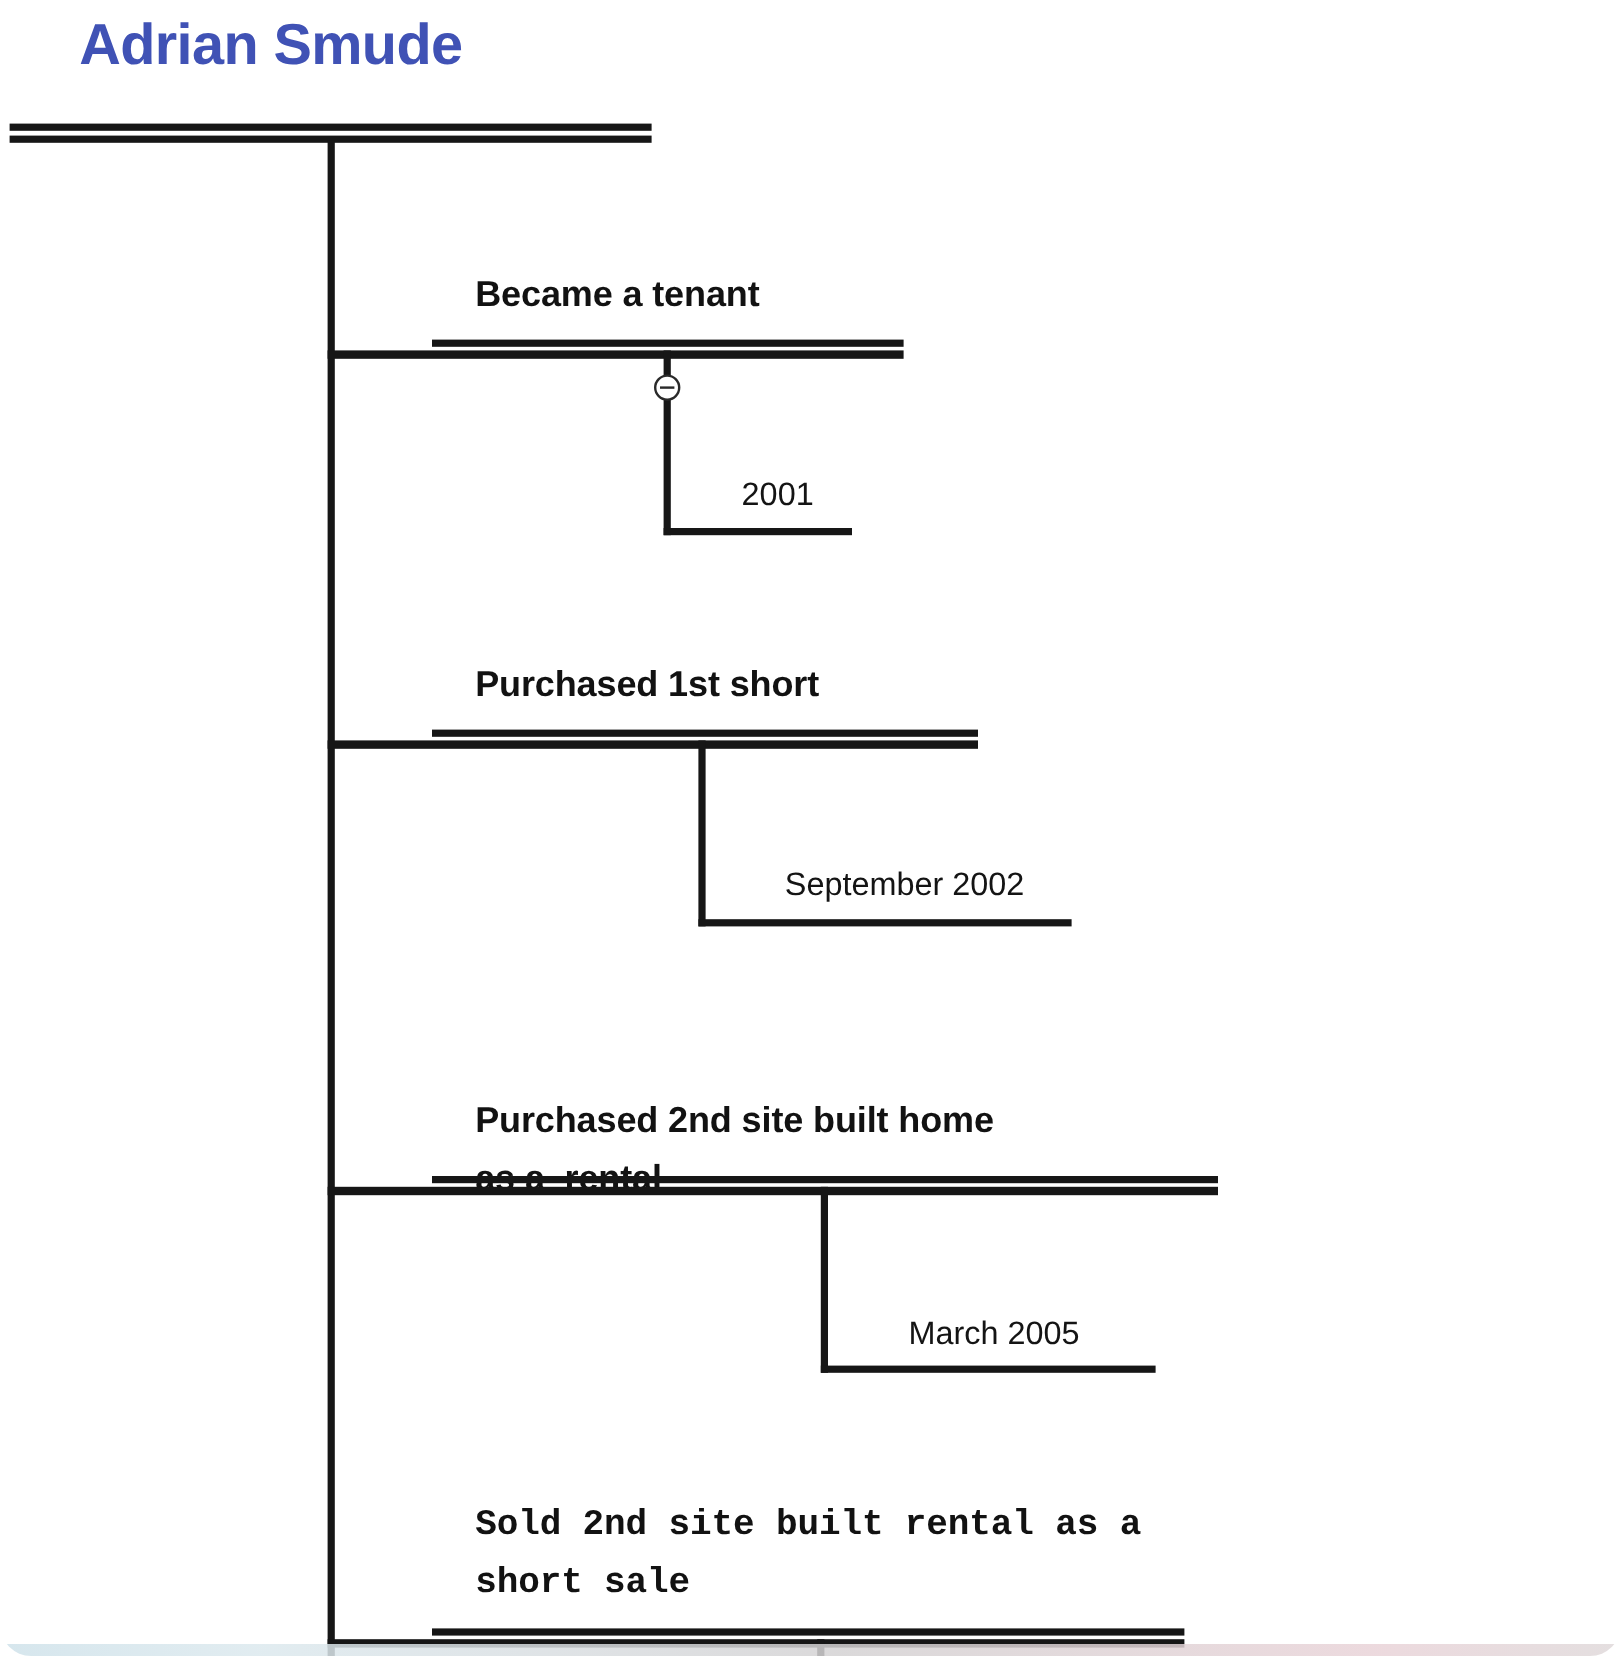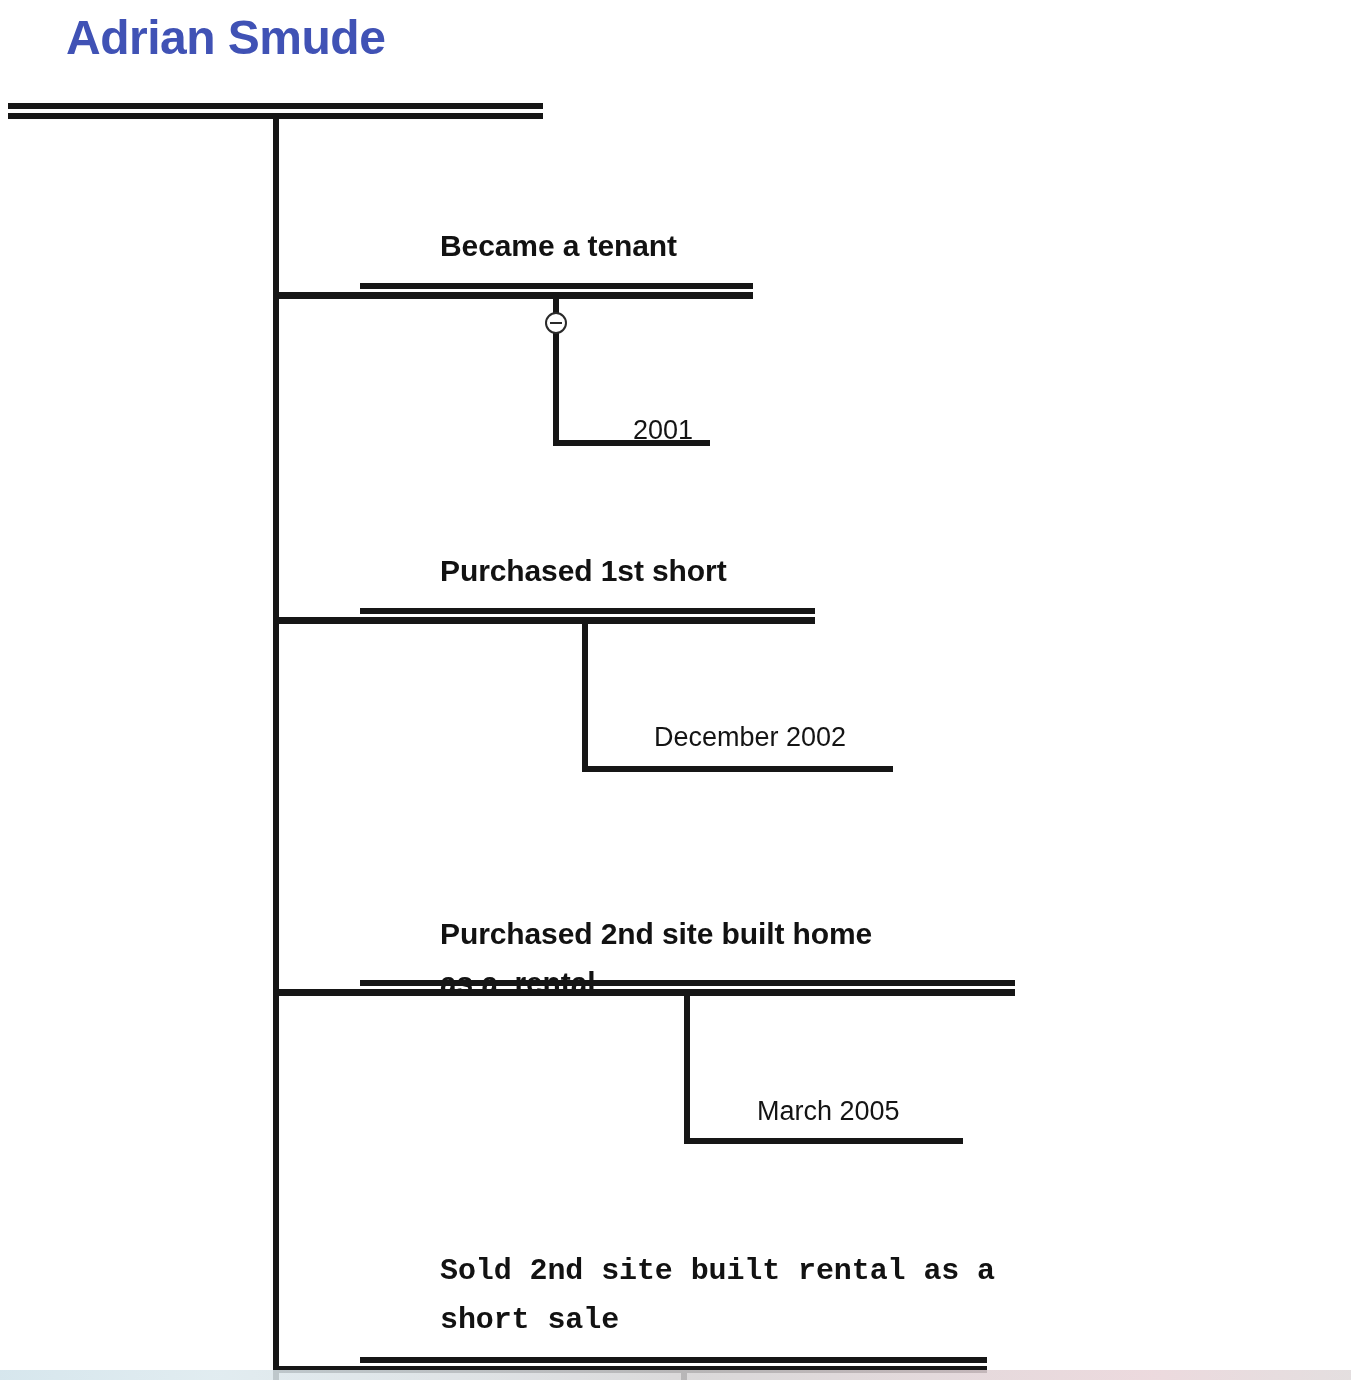--- a/index.html
+++ b/index.html
@@ -11,20 +11,21 @@
   body {
     font-family: "Liberation Sans", "DejaVu Sans", sans-serif;
   }
 
   #canvas {
     position: relative;
     width: 1351px;
     height: 1380px;
     background: #ffffff;
     overflow: hidden;
+    border-radius: 26px;
   }
 
   
   .doc-title {
     position: absolute;
     left: 66px;
     top: 10px;
     font-size: 48px;
     font-weight: bold;
     letter-spacing: -0.5px;
@@ -66,21 +67,20 @@
     position: absolute;
   }
   .ms-label {
     position: absolute;
     font-size: 30px;
     font-weight: bold;
     color: #121212;
     line-height: 1.62;
     white-space: pre;
     letter-spacing: -0.1px;
-    margin-left: 44px;
   }
   
   .ms-bar-top {
     position: absolute;
     height: 6px;
     background: #161616;
   }
   
   .ms-bar-bottom {
     position: absolute;
@@ -161,32 +161,32 @@
   <div class="milestone">
     <div class="ms-label" style="left:396px; top:222px;">Became a tenant</div>
     <div class="ms-bar-top" style="left:360px; top:283px; width:393px;"></div>
     <div class="ms-bar-bottom" style="left:273px; top:292px; width:480px;"></div>
 
     <div class="stem" style="left:553px; top:292px; height:154px;"></div>
     <div class="stem-foot" style="left:553px; top:440px; width:157px;"></div>
 
     <div class="collapse-toggle" style="left:545px; top:312px;"></div>
 
-    <div class="date-label" style="left:633px; top:396px;margin-top:18px;">2001</div>
+    <div class="date-label" style="left:618px; top:396px;">2001</div>
   </div>
 
   <div class="milestone">
     <div class="ms-label" style="left:396px; top:547px;">Purchased 1st short</div>
     <div class="ms-bar-top" style="left:360px; top:608px; width:455px;"></div>
     <div class="ms-bar-bottom" style="left:273px; top:617px; width:542px;"></div>
 
     <div class="stem" style="left:582px; top:617px; height:155px;"></div>
     <div class="stem-foot" style="left:582px; top:766px; width:311px;"></div>
 
-    <div class="date-label" style="left:654px; top:721px;">December 2002</div>
+    <div class="date-label" style="left:654px; top:721px;">September 2002</div>
   </div>
 
   <div class="milestone">
     <div class="ms-label" style="left:396px; top:910px;">Purchased 2nd site built home
 as a  rental</div>
     <div class="ms-bar-top" style="left:360px; top:980px; width:655px;"></div>
     <div class="ms-bar-bottom" style="left:273px; top:989px; width:742px;"></div>
 
     <div class="stem" style="left:684px; top:989px; height:155px;"></div>
     <div class="stem-foot" style="left:684px; top:1138px; width:279px;"></div>

